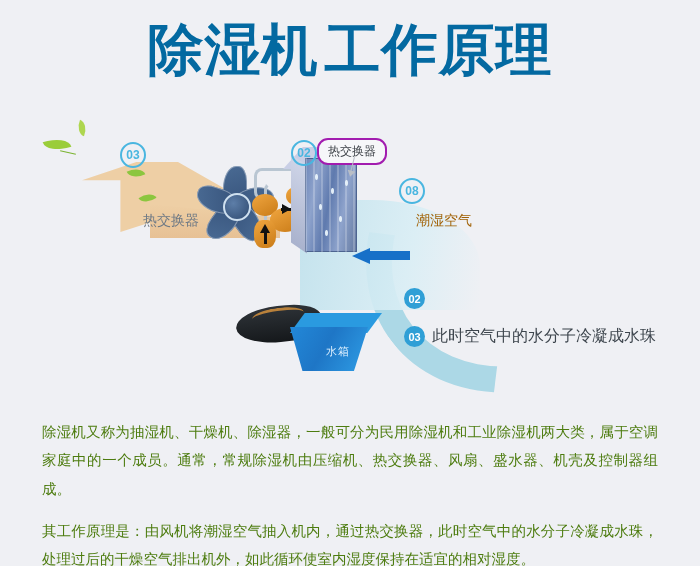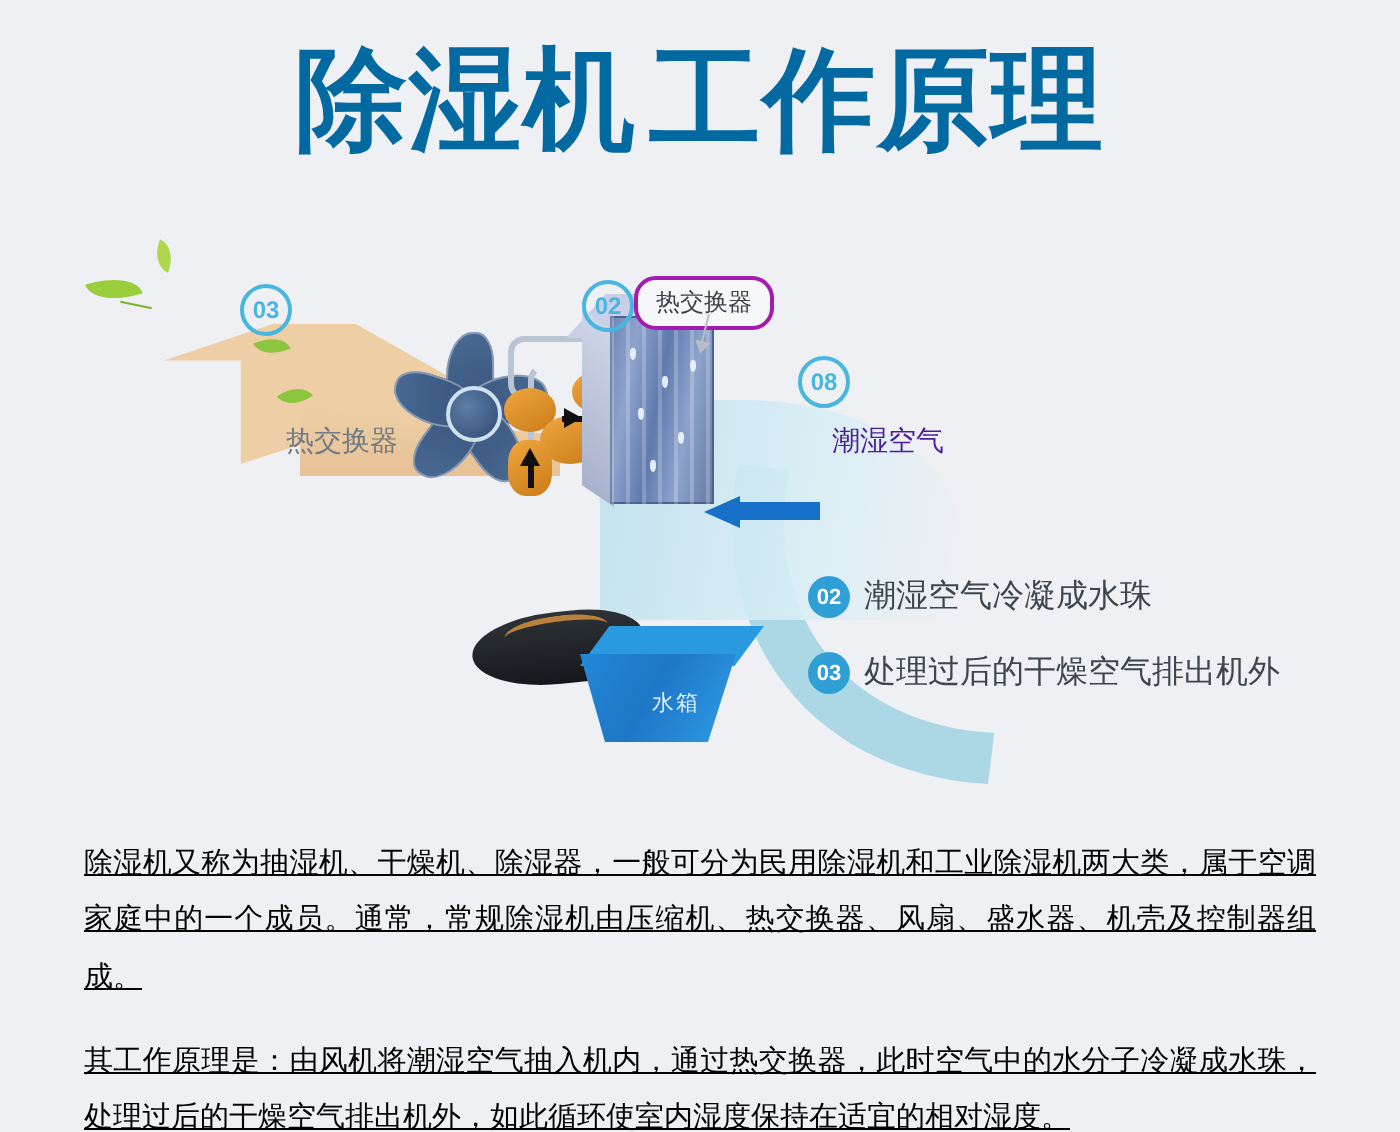--- a/index.html
+++ b/index.html
@@ -211,21 +211,21 @@
     transform:rotate(14deg);
   }
   .callout-tail::after{
     content:"";position:absolute;left:-4px;top:14px;
     border-left:4px solid transparent;border-right:4px solid transparent;
     border-top:6px solid #b9bec6;
   }
 
   .lbl{position:absolute;color:#5a6570;font-size:14px;white-space:nowrap;}
   .lbl.dry{left:143px;top:112px;color:#6f7a85;}
-  .lbl.wet{left:416px;top:112px;color:#4c1d95;}
+  .lbl.wet{left:416px;top:112px;color:#a16207;}
 
   
   .steps{position:absolute;left:404px;top:285px;width:296px;}
   .step{position:relative;height:38px;}
   .step .sb{
     position:absolute;left:0;top:3px;
     width:21px;height:21px;border-radius:50%;
     background:#2f9fd6;color:#fff;font-size:11px;font-weight:bold;
     display:flex;align-items:center;justify-content:center;
   }
@@ -256,23 +256,22 @@
   
   .bottom{
     position:absolute;left:0;top:418px;width:700px;
     padding:0 42px;
     box-sizing:border-box;
   }
   .bp{
     margin:0 0 14px 0;
     font-size:14.5px;
     line-height:1.95;
-    color:#000000;
+    color:#4d7c0f;
     text-align:justify;
-    text-decoration:underline;
   }
   .bp:last-child{margin-bottom:0;}
 </style>
 </head>
 <body>
 
 <div class="page">
 
   <div class="title-wrap">
     <span class="title-a">除湿机</span><span class="title-b">工作原理</span>
@@ -346,25 +345,24 @@
     <div class="callout">热交换器</div>
     <div class="callout-tail"></div>
 
     <div class="lbl dry">热交换器</div>
     <div class="lbl wet">潮湿空气</div>
   </div>
 
   <div class="steps">
     <div class="step">
       <div class="sb">02</div>
-      <div class="st">潮湿空气冷凝成水珠</div>
     </div>
     <div class="step">
       <div class="sb">03</div>
-      <div class="st">处理过后的干燥空气排出机外</div>
+      <div class="st">此时空气中的水分子冷凝成水珠</div>
     </div>
   </div>
 
   <div class="overlay">
   </div>
 
   <div class="bottom">
     <p class="bp">除湿机又称为抽湿机、干燥机、除湿器，一般可分为民用除湿机和工业除湿机两大类，属于空调家庭中的一个成员。通常，常规除湿机由压缩机、热交换器、风扇、盛水器、机壳及控制器组成。</p>
     <p class="bp">其工作原理是：由风机将潮湿空气抽入机内，通过热交换器，此时空气中的水分子冷凝成水珠，处理过后的干燥空气排出机外，如此循环使室内湿度保持在适宜的相对湿度。</p>
   </div>

